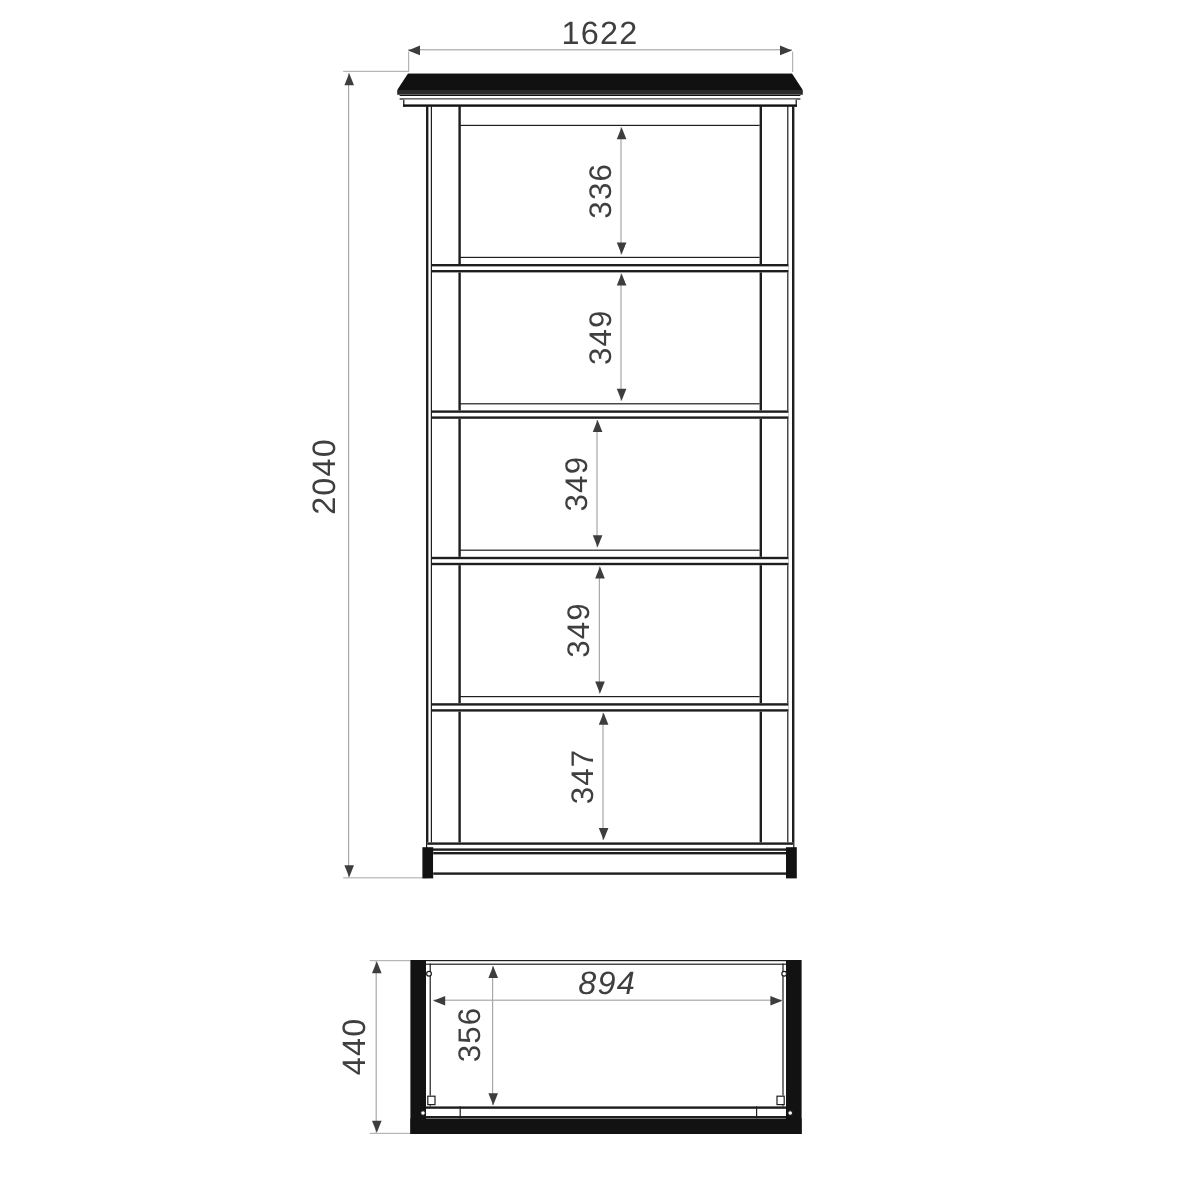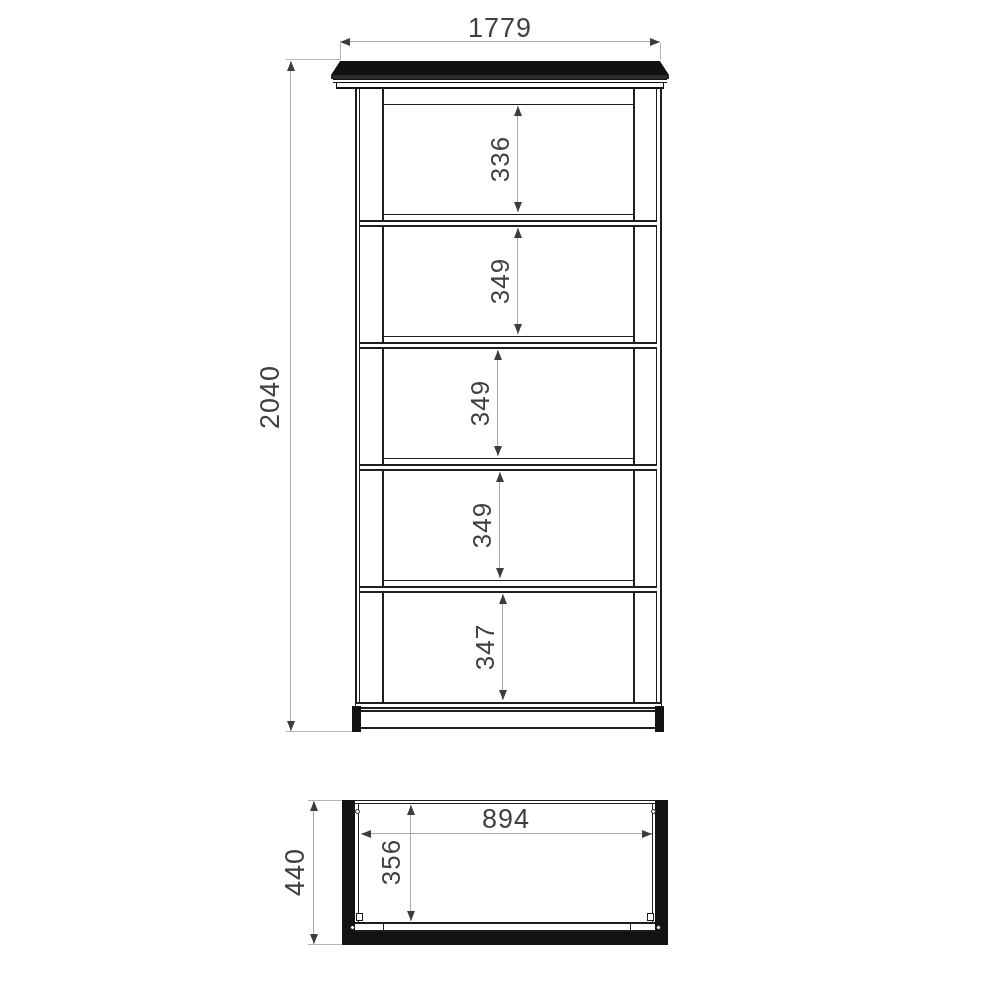--- a/index.html
+++ b/index.html
@@ -32,21 +32,21 @@
   .bead2{position:absolute;left:336px;top:83px;width:328px;height:6px;background:#fff;
        border-left:1px solid #111;border-right:1px solid #111;border-bottom:2px solid #111;box-sizing:border-box;}
 </style>
 </head>
 <body>
 
 <div class="canvas">
 
   <div>
 
-    <div class="lbl" style="left:455px;top:15px;width:90px;height:26px;">1779</div>
+    <div class="lbl" style="left:455px;top:15px;width:90px;height:26px;">1622</div>
     <div class="dln" style="left:340px;top:41px;width:320px;height:1px;"></div>
     <div class="arr al" style="left:340px;top:38px;"></div>
     <div class="arr ar" style="left:650px;top:38px;"></div>
     <div class="xln" style="left:340px;top:43px;width:1px;height:17px;"></div>
     <div class="xln" style="left:660px;top:43px;width:1px;height:17px;"></div>
 
     <div class="lbl rot" style="left:225px;top:382px;width:90px;height:30px;">2040</div>
     <div class="dln" style="left:290px;top:61px;width:1px;height:670px;"></div>
     <div class="arr au" style="left:287px;top:61px;"></div>
     <div class="arr ad" style="left:287px;top:721px;"></div>
@@ -133,21 +133,21 @@
     <div class="circ" style="left:350px;top:925px;"></div>
     <div class="circ" style="left:656px;top:925px;"></div>
 
     <div class="blk" style="left:356px;top:913px;width:7px;height:8px;"></div>
     <div class="blk" style="left:647px;top:913px;width:7px;height:8px;"></div>
 
     <div class="band" style="left:355px;top:922px;width:300px;height:10px;"></div>
     <div class="ln" style="left:383px;top:922px;width:1px;height:10px;"></div>
     <div class="ln" style="left:630px;top:922px;width:1px;height:10px;"></div>
 
-    <div class="lbl" style="left:461px;top:806px;width:90px;height:26px;">894</div>
+    <div class="lbl" style="left:461px;top:806px;width:90px;height:26px;font-style:italic;">894</div>
     <div class="dln" style="left:361px;top:833px;width:291px;height:1px;"></div>
     <div class="arr al" style="left:361px;top:830px;"></div>
     <div class="arr ar" style="left:642px;top:830px;"></div>
 
     <div class="lbl sm rot" style="left:351px;top:849px;width:80px;height:26px;">356</div>
     <div class="dln" style="left:410px;top:805px;width:1px;height:116px;"></div>
     <div class="arr au" style="left:407px;top:805px;"></div>
     <div class="arr ad" style="left:407px;top:911px;"></div>
   </div>
 

